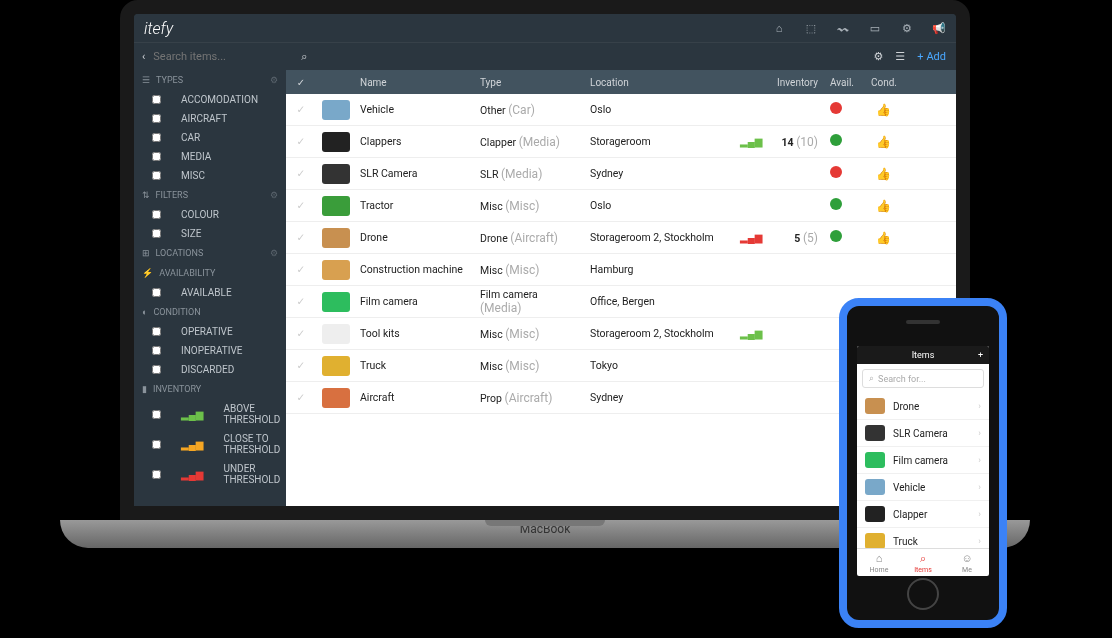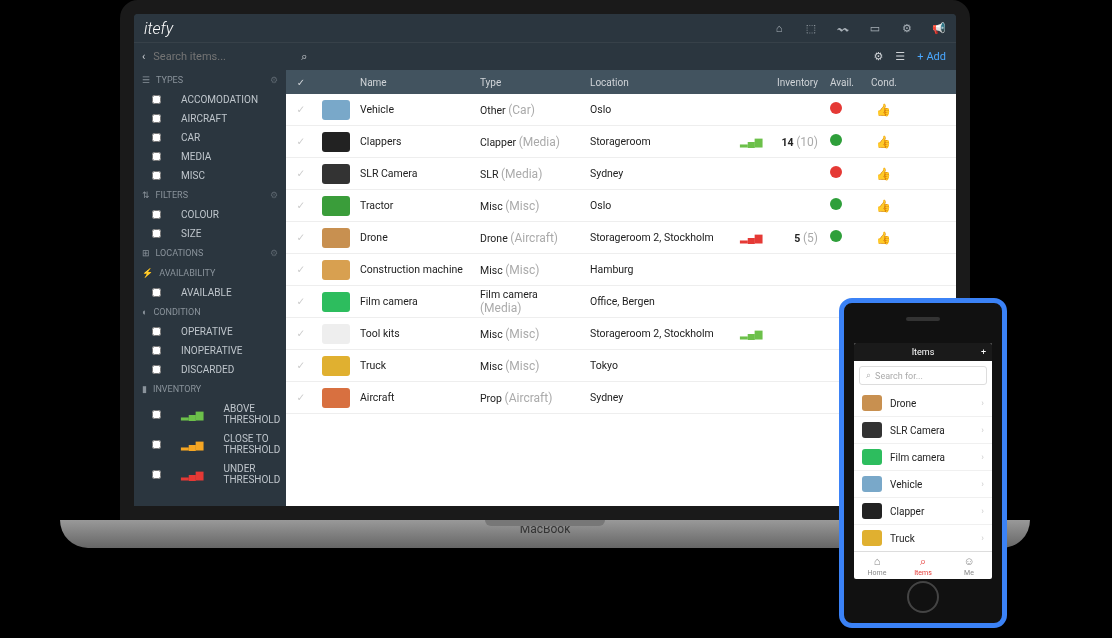--- a/index.html
+++ b/index.html
@@ -32,21 +32,21 @@
 .row { display:flex; align-items:center; height:32px; border-bottom:1px solid #eee; color:#222; font-size:10.5px; }
 .row .c-chk { color:#ccc; }
 .thumb { width:28px; height:20px; border-radius:3px; }
 .sub { color:#aaa; font-size:12px; }
 .dot { width:12px; height:12px; border-radius:50%; display:inline-block; }
 .dot-red{background:#e53935;} .dot-green{background:#2e9f3a;}
 .thumbs-up{color:#2e9f3a;font-size:12px;}
 .sig{font-size:10px;}
 .sig-g{color:#6cc04a;} .sig-o{color:#f5a623;} .sig-r{color:#e53935;}
 .icon{display:inline-flex;align-items:center;justify-content:center;}
-.phone { position:absolute; right:105px; bottom:10px; width:168px; height:330px; background:#111; border-radius:13px; padding:40px 10px 44px; border:5px solid #3b82f6; }
+.phone { position:absolute; right:105px; bottom:10px; width:168px; height:330px; background:#111; border-radius:20px; padding:40px 10px 44px; border:8px solid #3b82f6; }
 .phone::before{content:"";position:absolute;top:14px;left:50%;transform:translateX(-50%);width:34px;height:4px;background:#333;border-radius:2px;}
 .phone::after{content:"";position:absolute;bottom:10px;left:50%;transform:translateX(-50%);width:28px;height:28px;border:2px solid #444;border-radius:50%;}
 .phone-screen{background:#fff;height:100%;border-radius:2px;overflow:hidden;display:flex;flex-direction:column;font-size:10px;}
 .ph-top{background:#1a1a1a;color:#fff;display:flex;align-items:center;justify-content:center;height:18px;position:relative;font-size:9px;}
 .ph-top .plus{position:absolute;right:6px;}
 .ph-search{margin:5px;border:1px solid #ddd;border-radius:3px;padding:3px 6px;color:#aaa;font-size:9px;display:flex;align-items:center;gap:4px;}
 .ph-list{flex:1;overflow:hidden;}
 .ph-item{display:flex;align-items:center;gap:8px;padding:5px 8px;border-bottom:1px solid #f0f0f0;color:#222;}
 .ph-item .thumb{width:20px;height:16px;}
 .ph-item .chev{margin-left:auto;color:#ccc;font-size:9px;}

